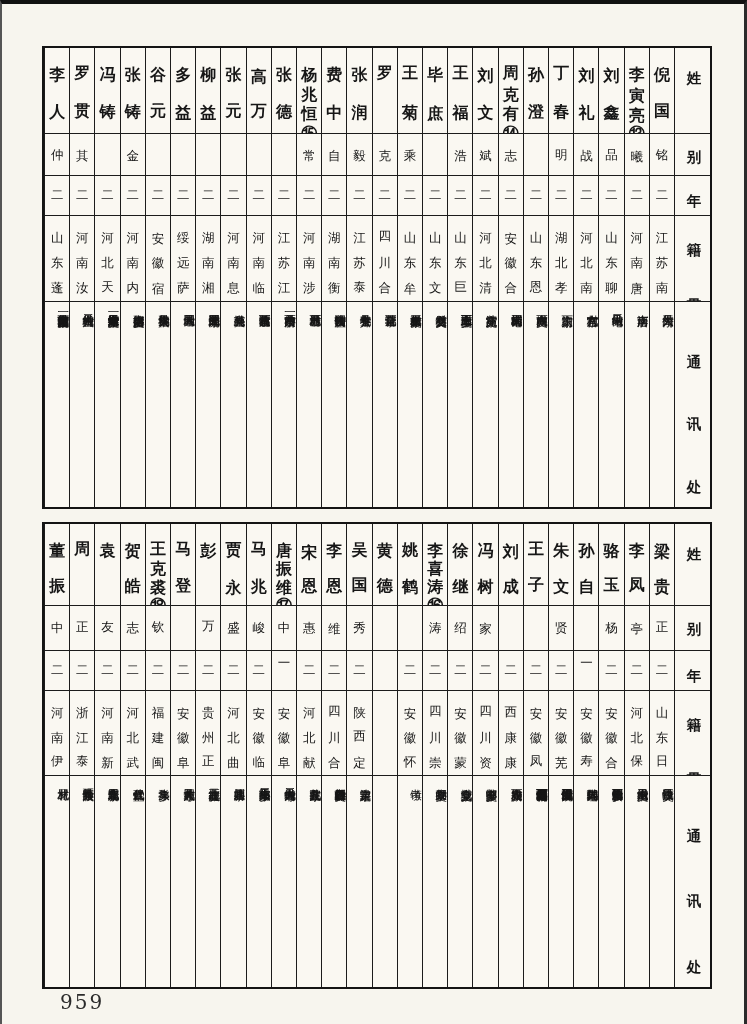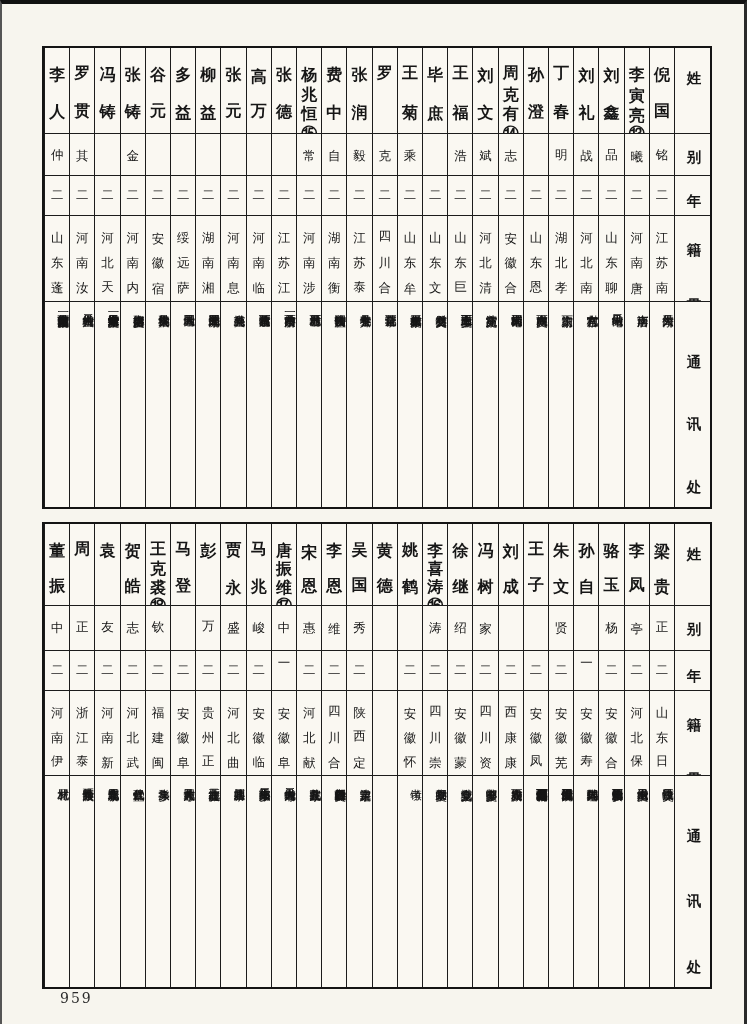--- a/index.html
+++ b/index.html
@@ -76,21 +76,21 @@
   }
   .hcol .c-name{padding:12px 0;}
   .hcol .c-alias{padding:5px 0;}
   .hcol .c-age{padding:5px 0;}
   .hcol .c-native{padding:14px 0;}
   .hcol .c-addr{padding:40px 0; font-size:14.5px; line-height:33px;}
   .page-number{
     position:absolute;
     left:58px; top:986px;
     font-family:"DejaVu Serif","Liberation Serif",serif;
-    font-size:14px;
+    font-size:20px;
     letter-spacing:2px;
     color:#2b2b2b;
     text-align:center;
   }
 </style>
 </head>
 <body>
 
 <div class="page">
   <div class="tables">

